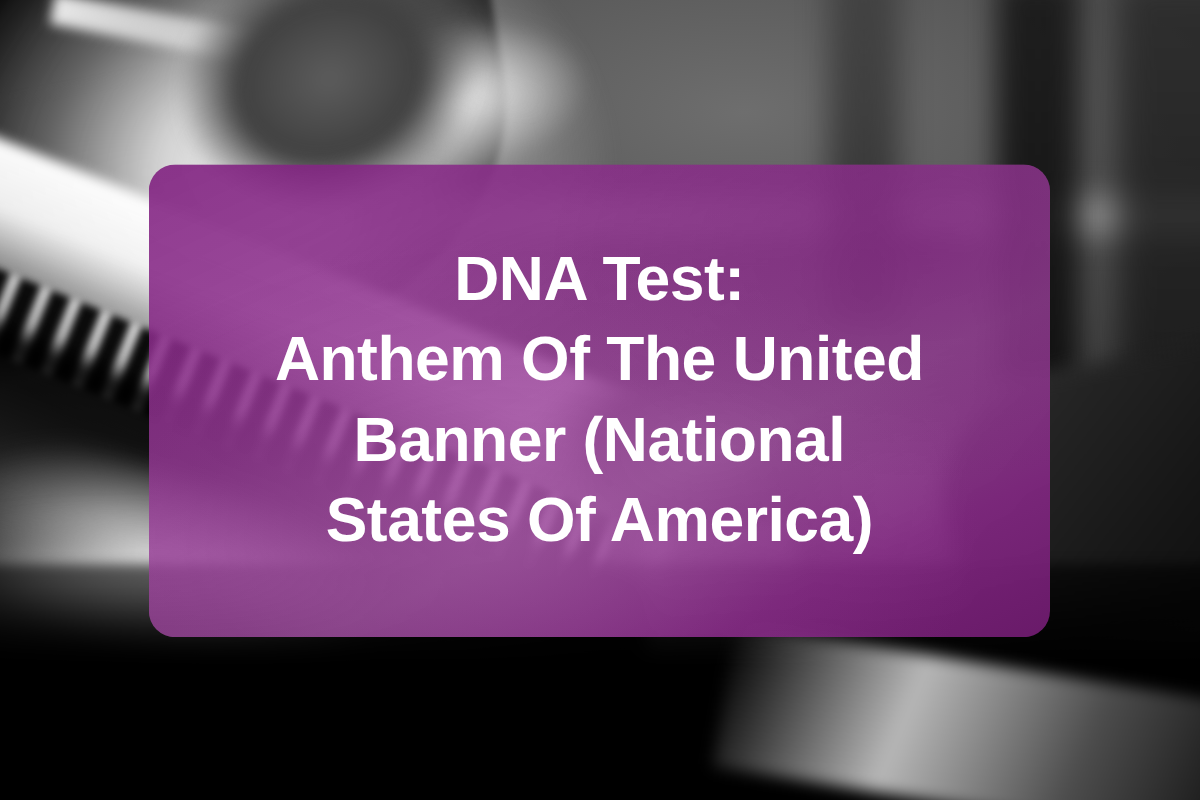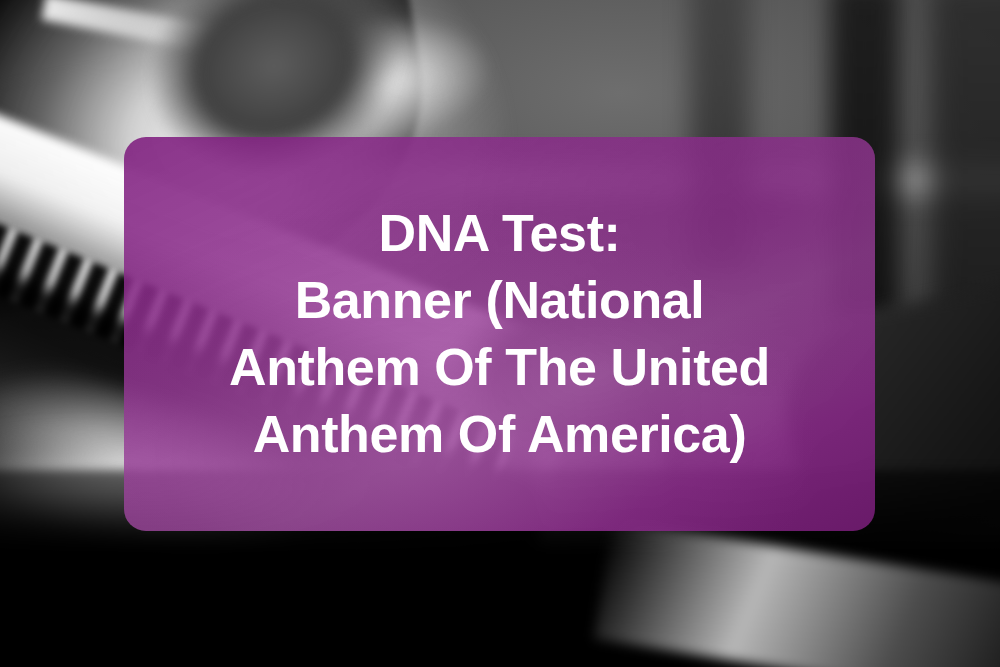--- a/index.html
+++ b/index.html
@@ -355,19 +355,19 @@
     <div class="bg-streak"></div>
     <div class="photo-gray"></div>
   </div>
 
   <div class="panel">
     <div class="panel-tint"></div>
     <div class="panel-tint2"></div>
 
     <h1 class="headline">
       <span class="ln">DNA Test:</span>
+      <span class="ln">Anthem Of The United</span>
       <span class="ln">Banner (National</span>
-      <span class="ln">Anthem Of The United</span>
-      <span class="ln">Anthem Of America)</span>
+      <span class="ln">States Of America)</span>
     </h1>
   </div>
 
 </div>
 
 </body></html>

